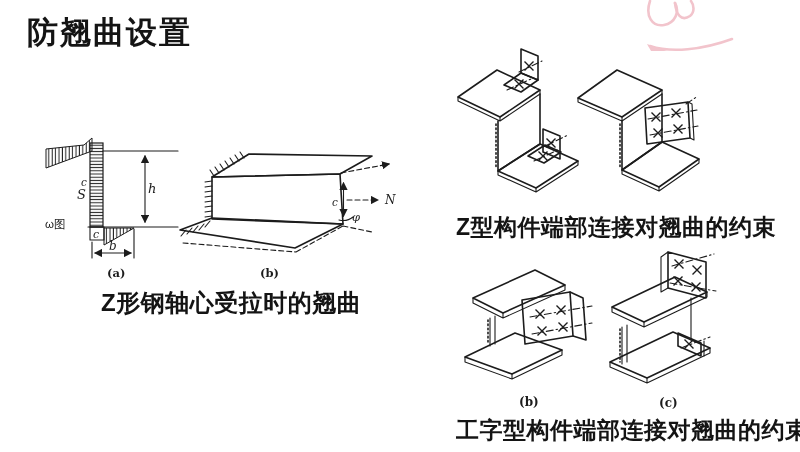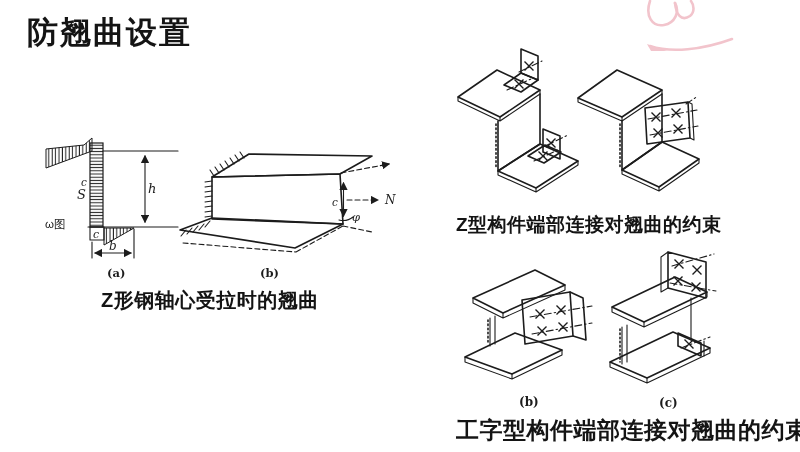--- a/index.html
+++ b/index.html
@@ -1,22 +1,22 @@
 <!DOCTYPE html>
 <html><head>
 <meta charset="utf-8">
 <style>
   html,body{margin:0;padding:0;background:#ffffff;}
   .slide{position:relative;width:800px;height:452px;background:#ffffff;overflow:hidden;
          font-family:"Liberation Sans",sans-serif;}
   .title{position:absolute;left:27px;top:12px;font-size:31px;font-weight:800;
          color:#141414;letter-spacing:2px;}
   .cap{position:absolute;font-weight:700;color:#141414;white-space:nowrap;}
-  .cap-left{left:101px;top:287px;font-size:20px;letter-spacing:0.5px;}
-  .cap-ztop{left:456px;top:212px;font-size:19px;letter-spacing:0.5px;}
+  .cap-left{left:101px;top:287px;font-size:24px;letter-spacing:0.5px;}
+  .cap-ztop{left:456px;top:212px;font-size:23px;letter-spacing:0.5px;}
   .cap-ibot{left:456px;top:415px;font-size:23px;letter-spacing:0.5px;}
   svg{position:absolute;left:0;top:0;}
   .ink{stroke:#1c1c1c;fill:none;stroke-width:1.6;stroke-linecap:round;stroke-linejoin:round;}
   .thin{stroke-width:1.1;}
   .dd{stroke-dasharray:7 3 1.5 3;stroke-width:1.1;}
   .dash{stroke-dasharray:5 3;stroke-width:1.1;}
   .stitch{stroke-dasharray:1.5 2.6;stroke-width:1.6;}
   text{fill:#1c1c1c;}
   .math{font-family:"DejaVu Serif",serif;font-style:italic;}
   .sub{font-family:"DejaVu Serif",serif;font-weight:bold;}

